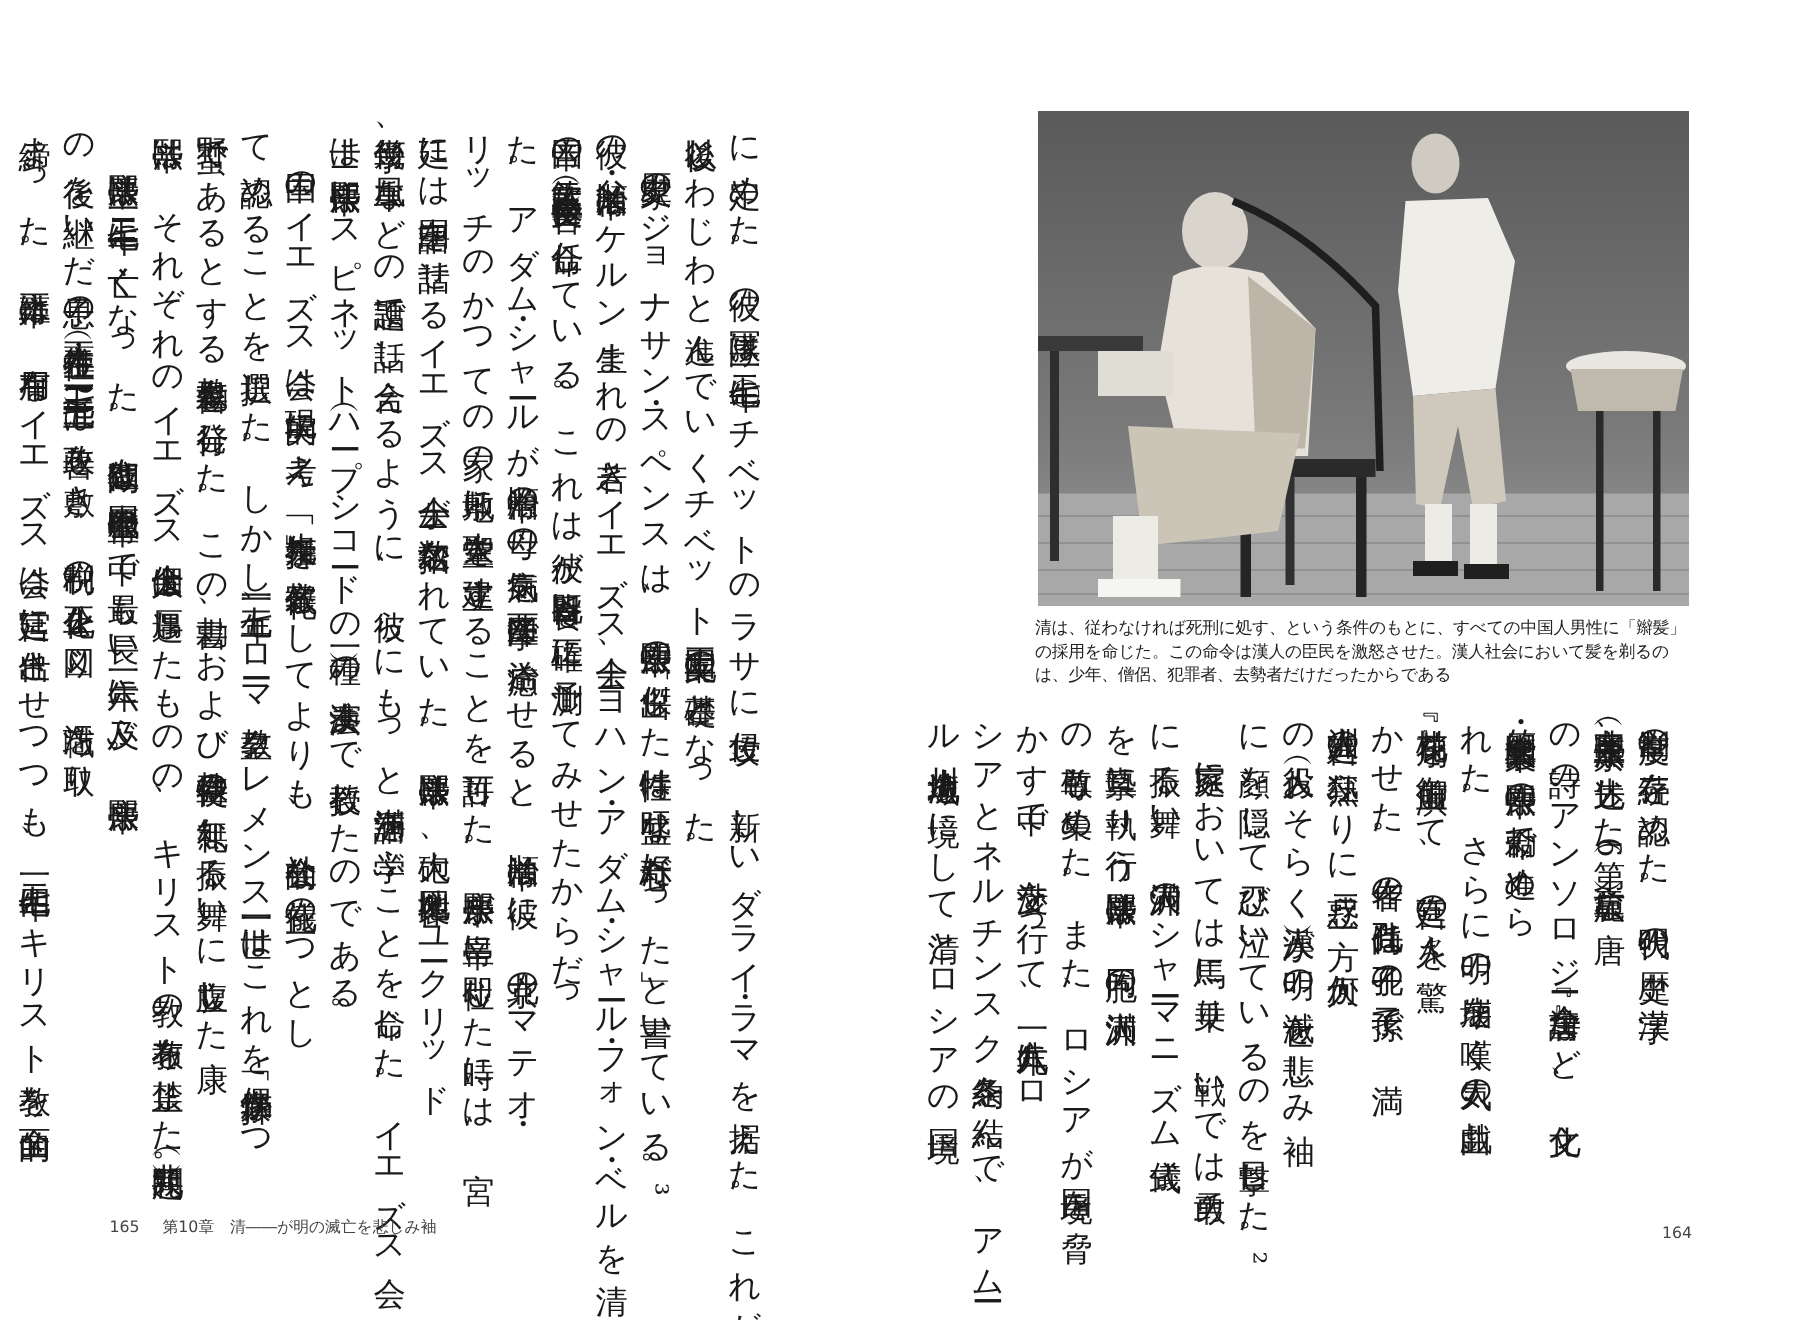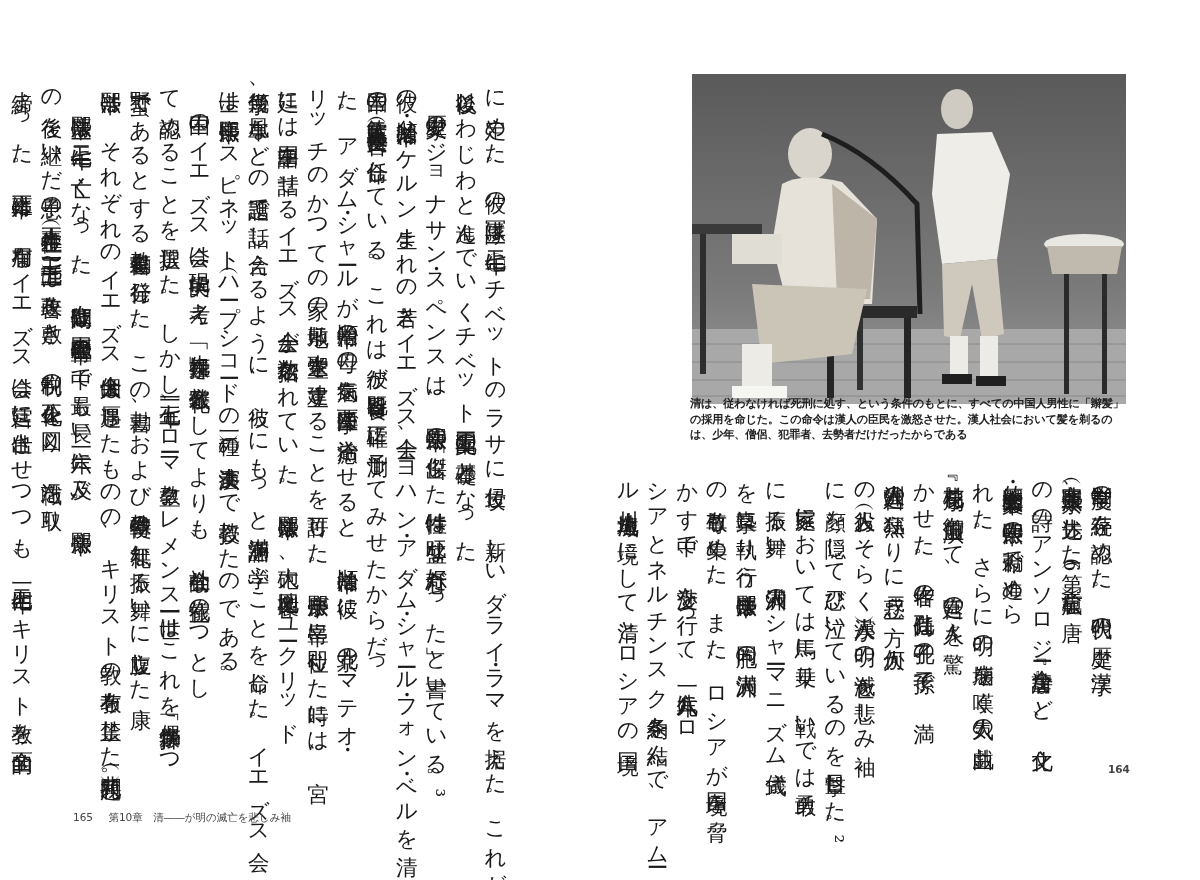--- a/index.html
+++ b/index.html
@@ -22,32 +22,32 @@
     .vtext .col { display: block; }
 
     .left-body { top: 75px; right: 90px; height: 690px; }
     .right-body { top: 468px; right: 84px; height: 330px; }
 
     .photo {
       position: absolute; left: 692px; top: 74px; width: 434px; height: 330px;
       background: #6b6b6b; overflow: hidden;
     }
     .caption {
-      position: absolute; left: 690px; top: 396px; width: 440px;
+      position: absolute; left: 690px; top: 411px; width: 440px;
       font-family: "DejaVu Sans", "Liberation Sans", sans-serif;
-      font-size: 11.2px; line-height: 15.5px; color: #222; font-weight: bold; letter-spacing: -0.2px;
+      font-size: 11.2px; line-height: 15.5px; color: #222; font-weight: normal; letter-spacing: -0.2px;
     }
     .footer-left {
       position: absolute; left: 73px; top: 811px;
       font-family: "DejaVu Sans", "Liberation Sans", sans-serif; font-size: 10.5px; color: #444;
     }
     .footer-left .num { margin-right: 12px; }
     .footer-right {
-      position: absolute; left: 1108px; top: 763px;
-      font-family: "DejaVu Sans", "Liberation Sans", sans-serif; font-size: 10.5px; color: #444; font-weight: bold;
+      position: absolute; left: 1108px; top: 816px;
+      font-family: "DejaVu Sans", "Liberation Sans", sans-serif; font-size: 10.5px; color: #444;
     }
   </style>
 </head>
 <body>
 
 <div class="page page-left">
   <div class="vtext left-body">
     <span class="col">に定めた。彼の軍隊は一七二〇年にチベットのラサに侵攻し、新しいダライ・ラマを据えた。これが</span>
     <span class="col">以後じわじわと進んでいくチベット王国支配の基礎となった。</span>
     <span class="col">　歴史家のジョナサン・スペンスは、康熙帝の「傑出した特性は旺盛な好奇心だった」と書いている。³</span>

